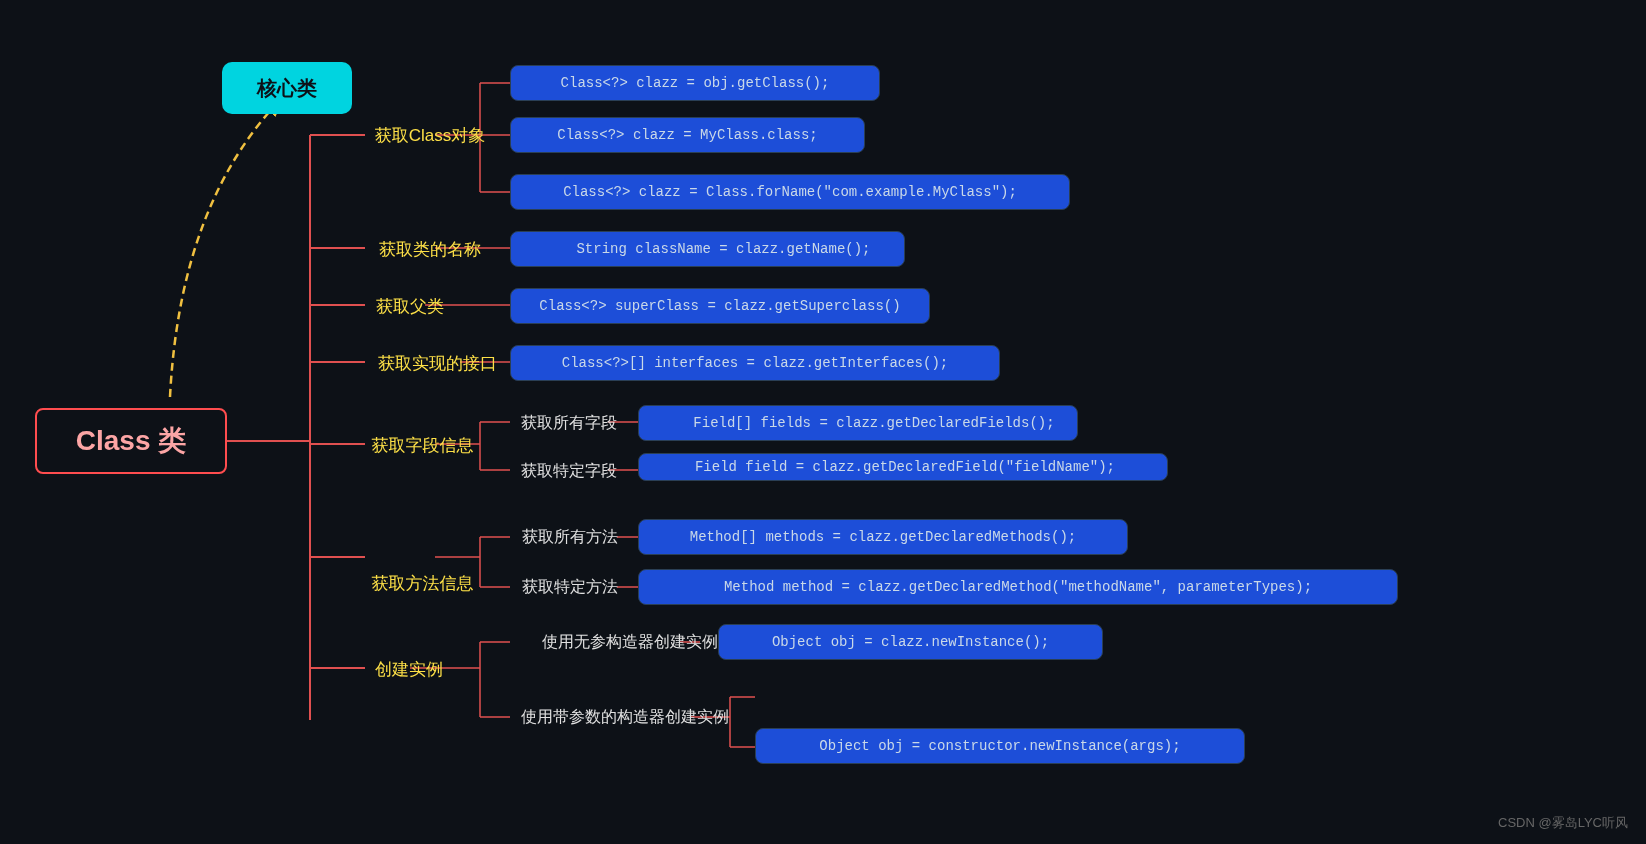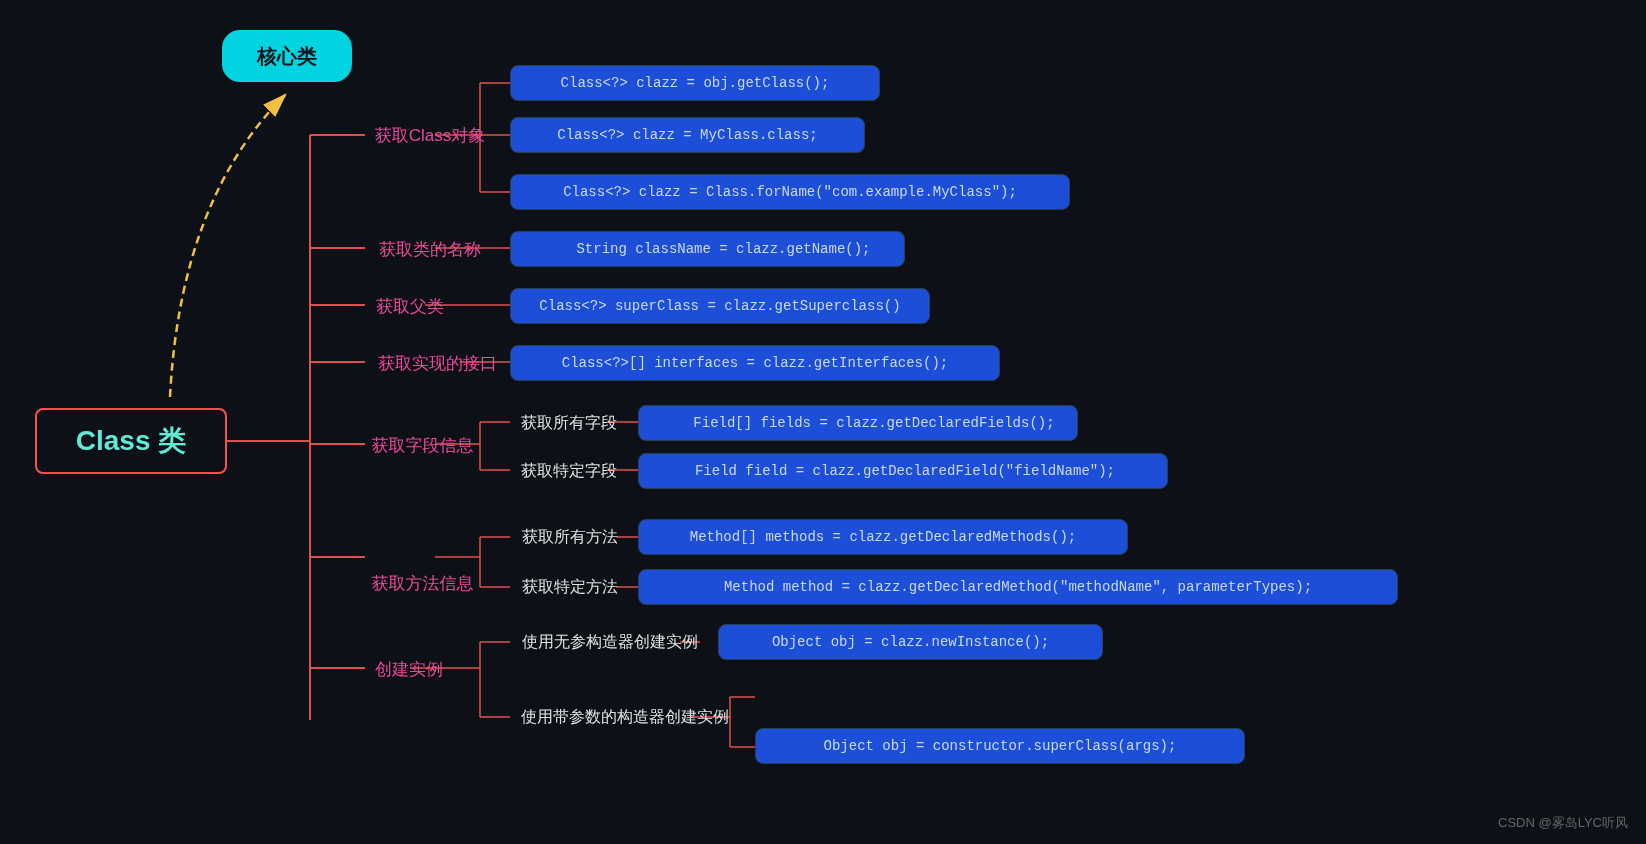--- a/index.html
+++ b/index.html
@@ -31,39 +31,40 @@
       justify-content: center;
       text-align: center;
       font-weight: 500;
       white-space: nowrap;
     }
     
     .node-root {
       background: #0d1117;
       border: 2px solid #ff4d4f;
       border-radius: 8px;
-      color: #5eead4;
+      color: #fca5a5;
       font-size: 28px;
       font-weight: bold;
       padding: 18px 28px;
     }
     
     .node-core {
       background: #00d4e0;
-      border-radius: 18px;
+      border-radius: 10px;
       color: #0d1117;
       font-size: 20px;
       font-weight: bold;
       padding: 10px 24px;
+      margin-top: 32px;
     }
     
     .node-cat {
       background: transparent;
       border: none;
-      color: #ec4899;
+      color: #fde047;
       font-size: 17px;
     }
     
     .node-code {
       background: #1d4ed8;
       border: 1px solid #2a3f55;
       border-radius: 8px;
       color: #c9d8e8;
       font-size: 14px;
       font-family: 'Courier New', monospace;
@@ -205,48 +206,48 @@
   <div class="node node-subcat" style="left:510px; top:406px; width:118px; height:34px;">
     <span>获取所有字段</span>
   </div>
   <div class="node node-subcat" style="left:510px; top:454px; width:118px; height:34px;">
     <span>获取特定字段</span>
   </div>
 
   <div class="node node-code" style="left:638px; top:405px; width:440px; height:36px;padding-left:48px;">
     <span>Field[] fields = clazz.getDeclaredFields();</span>
   </div>
-  <div class="node node-code" style="left:638px; top:453px; width:530px; height:36px;padding-left:20px;">
+  <div class="node node-code" style="left:638px; top:453px; width:530px; height:28px;padding-left:20px;">
     <span>Field field = clazz.getDeclaredField("fieldName");</span>
   </div>
 
   <div class="node node-subcat" style="left:510px; top:520px; width:120px; height:34px;">
     <span>获取所有方法</span>
   </div>
   <div class="node node-subcat" style="left:510px; top:570px; width:120px; height:34px;">
     <span>获取特定方法</span>
   </div>
 
   <div class="node node-code" style="left:638px; top:519px; width:490px; height:36px;">
     <span>Method[] methods = clazz.getDeclaredMethods();</span>
   </div>
   <div class="node node-code" style="left:638px; top:569px; width:760px; height:36px;">
     <span>Method method = clazz.getDeclaredMethod("methodName", parameterTypes);</span>
   </div>
 
-  <div class="node node-subcat" style="left:510px; top:625px; width:200px; height:34px;">
+  <div class="node node-subcat" style="left:530px; top:625px; width:200px; height:34px;">
     <span>使用无参构造器创建实例</span>
   </div>
   <div class="node node-subcat" style="left:510px; top:700px; width:230px; height:34px;">
     <span>使用带参数的构造器创建实例</span>
   </div>
 
   <div class="node node-code" style="left:718px; top:624px; width:385px; height:36px;">
     <span>Object obj = clazz.newInstance();</span>
   </div>
   <div class="node node-code" style="left:755px; top:728px; width:490px; height:36px;">
-    <span>Object obj = constructor.superClass(args);</span>
+    <span>Object obj = constructor.newInstance(args);</span>
   </div>
 
   <div class="watermark">
     <span>CSDN @雾岛LYC听风</span>
   </div>
 </div>
 
 </body></html>

